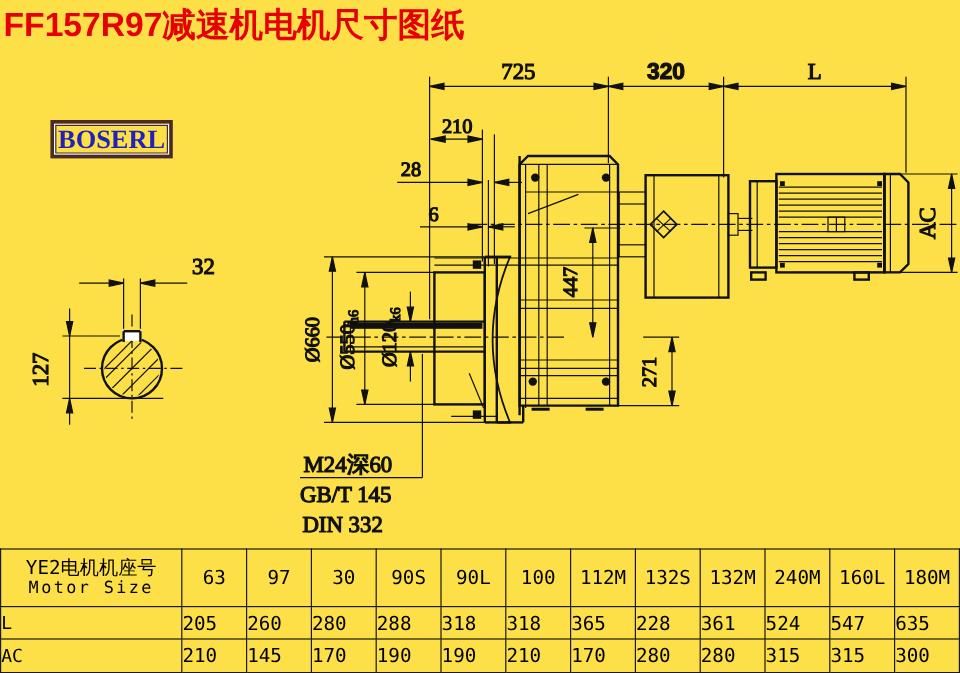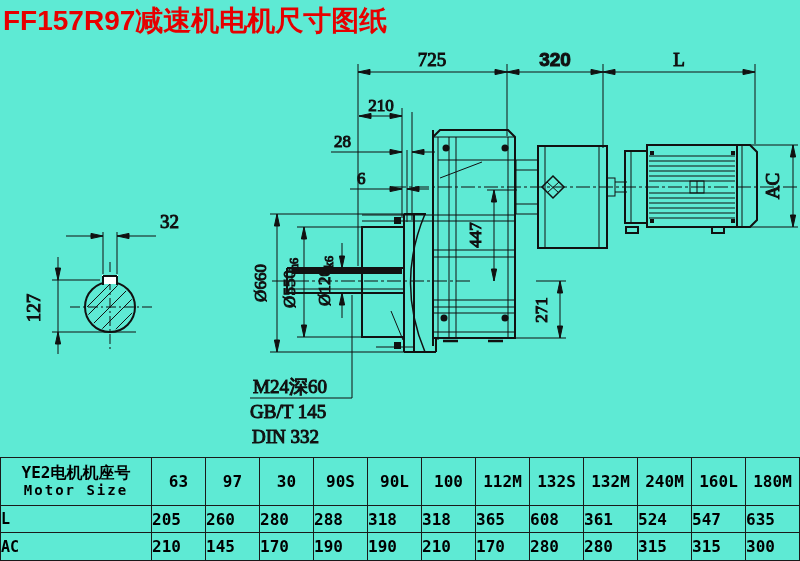--- a/index.html
+++ b/index.html
@@ -1,43 +1,46 @@
 <!DOCTYPE html>
 <html><head>
 <meta charset="utf-8">
 <style>
   html,body{margin:0;padding:0;background:#fff;}
-  #stage{position:relative;width:800px;height:561px;background:#5eead4;overflow:hidden;
+  #stage{position:relative;width:800px;height:561px;background:#fde047;overflow:hidden;
          font-family:"Liberation Sans",sans-serif;}
   #title{position:absolute;left:3px;top:2px;font-size:28px;font-weight:700;
          color:#e60000;letter-spacing:0px;white-space:nowrap;}
   #logo{position:absolute;left:42px;top:100px;width:96px;height:26px;
         border:3px solid #4a2b2b;box-shadow:inset 0 0 0 1px #fff, inset 0 0 0 2px #4a2b2b;
         display:flex;align-items:center;justify-content:center;}
   #logo span{font-family:"Liberation Serif",serif;font-weight:700;font-size:22px;color:#2222bb;}
   svg text{fill:#111;}
   .dimtext{font-family:"Liberation Serif",serif;font-size:17px;}
   .dimtext-lg{font-family:"Liberation Serif",serif;font-size:19px;}
   .boldsans{font-family:"Liberation Sans",sans-serif;font-weight:700;font-size:19px;}
   #spec-table{position:absolute;left:0;top:457px;width:800px;height:104px;
       border-collapse:collapse;table-layout:fixed;
       font-family:"DejaVu Sans Mono",monospace;color:#000;}
   #spec-table td,#spec-table th{border:1.6px solid #1a1a1a;
-      vertical-align:middle;padding:0;font-weight:700;font-size:16px;}
+      vertical-align:middle;padding:0;font-weight:400;font-size:16px;}
   #spec-table .rowhead{font-size:15px;}
   #spec-table .hd-cn{font-size:16px;line-height:18px;}
   #spec-table .hd-en{font-size:14px;letter-spacing:2px;line-height:16px;}
   tr.hdr{height:38px;} tr.datarow{height:22px;}
 </style>
 </head>
 <body>
 
 <div id="stage">
 
   <div id="title">FF157R97减速机电机尺寸图纸</div>
+  <div id="logo">
+    <span>BOSERL</span>
+  </div>
 
   <svg width="800" height="457" viewBox="0 0 800 457">
     <defs>
       <clipPath id="shaftclip">
           <circle cx="110" cy="307" r="23"></circle>
         </clipPath>
     </defs>
     <g stroke="#111" fill="none" stroke-width="1">
 
       <g stroke-dasharray="14 3 3 3">
@@ -308,21 +311,21 @@
       </tr>
       <tr class="datarow">
         <td class="rowhead">L</td>
         <td>205</td>
         <td>260</td>
         <td>280</td>
         <td>288</td>
         <td>318</td>
         <td>318</td>
         <td>365</td>
-        <td>608</td>
+        <td>228</td>
         <td>361</td>
         <td>524</td>
         <td>547</td>
         <td>635</td>
       </tr>
       <tr class="datarow">
         <td class="rowhead">AC</td>
         <td>210</td>
         <td>145</td>
         <td>170</td>

